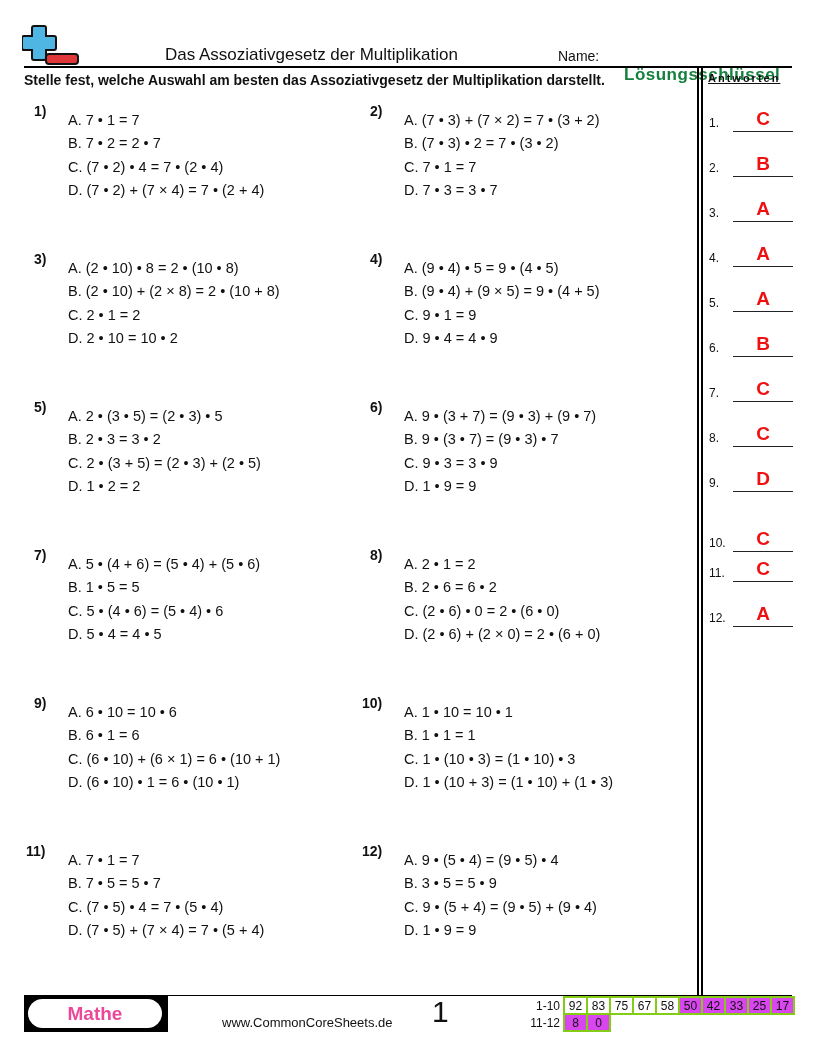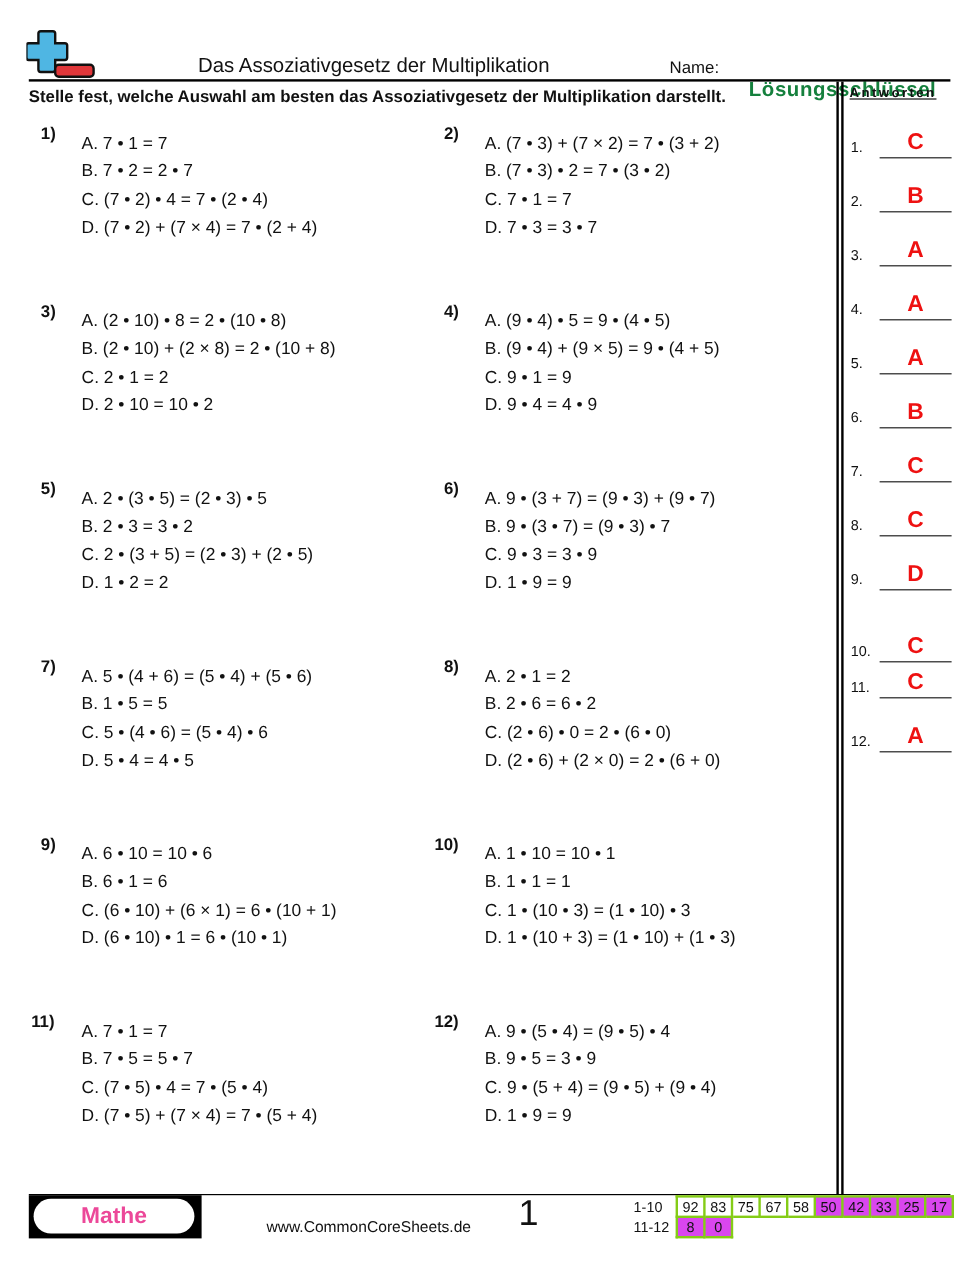--- a/index.html
+++ b/index.html
@@ -33,21 +33,21 @@
   .opt { font-size: 14.5px; line-height: 23.3px; white-space: nowrap; color: #111; }
 
   .footer-rule { position: absolute; left: 24px; top: 995px; width: 768px; height: 1px; background: #000; }
   .footer-black { position: absolute; left: 24px; top: 996px; width: 144px; height: 36px; background: #000; }
   .footer-pill { position: absolute; left: 28px; top: 999px; width: 134px; height: 29px; background: #fff; border-radius: 15px; text-align: center; font-size: 19px; font-weight: bold; line-height: 29px; color: #ec4899; }
   .footer-site { position: absolute; left: 174px; top: 1015px; font-size: 13px; color: #111; margin-left: 48px; }
   .footer-page { position: absolute; left: 432px; top: 995px; font-size: 30px; color: #111; }
 
   .score-table { position: absolute; left: 528px; top: 996px; border-collapse: collapse; font-size: 12px; }
   .score-table td { height: 17px; text-align: center; padding: 0; color: #111; }
-  .score-table td.lbl { width: 36px; text-align: left; padding-right: 3px; }
+  .score-table td.lbl { width: 36px; text-align: right; padding-right: 3px; }
   .score-table td.cell { width: 23px; border: 2px solid #84cc16; }
   .score-table td.cell.hl { background: #d946ef; text-align: center; }
   .score-table td.empty { border: none; }
 </style>
 </head>
 <body>
 
 <svg class="logo" viewBox="0 0 58 42">
   <path d="M12 2 h10 a2 2 0 0 1 2 2 v8 h8 a2 2 0 0 1 2 2 v10 a2 2 0 0 1 -2 2 h-8 v8 a2 2 0 0 1 -2 2 h-10 a2 2 0 0 1 -2 -2 v-8 h-8 a2 2 0 0 1 -2 -2 v-10 a2 2 0 0 1 2 -2 h8 v-8 a2 2 0 0 1 2 -2 z" fill="#4fb6e3" stroke="#111" stroke-width="2"></path>
   <rect x="24" y="30" width="32" height="10" rx="3" fill="#e0373a" stroke="#111" stroke-width="2"></rect>
@@ -159,21 +159,21 @@
     <div class="opt">A. 7 • 1 = 7</div>
     <div class="opt">B. 7 • 5 = 5 • 7</div>
     <div class="opt">C. (7 • 5) • 4 = 7 • (5 • 4)</div>
     <div class="opt">D. (7 • 5) + (7 × 4) = 7 • (5 + 4)</div>
   </div>
 </div>
 <div class="problem" style="left:362px; top:843px;">
   <div class="pnum">12)</div>
   <div class="opts" style="left:42px;">
     <div class="opt">A. 9 • (5 • 4) = (9 • 5) • 4</div>
-    <div class="opt">B. 9 • 5 = 3 • 9</div>
+    <div class="opt">B. 3 • 5 = 5 • 9</div>
     <div class="opt">C. 9 • (5 + 4) = (9 • 5) + (9 • 4)</div>
     <div class="opt">D. 1 • 9 = 9</div>
   </div>
 </div>
 
 <div class="answers-title">Antworten</div>
 
 <div class="ans-row" style="top:102px;">
   <span class="ans-num">1.</span>
   <span class="ans-line"></span>

